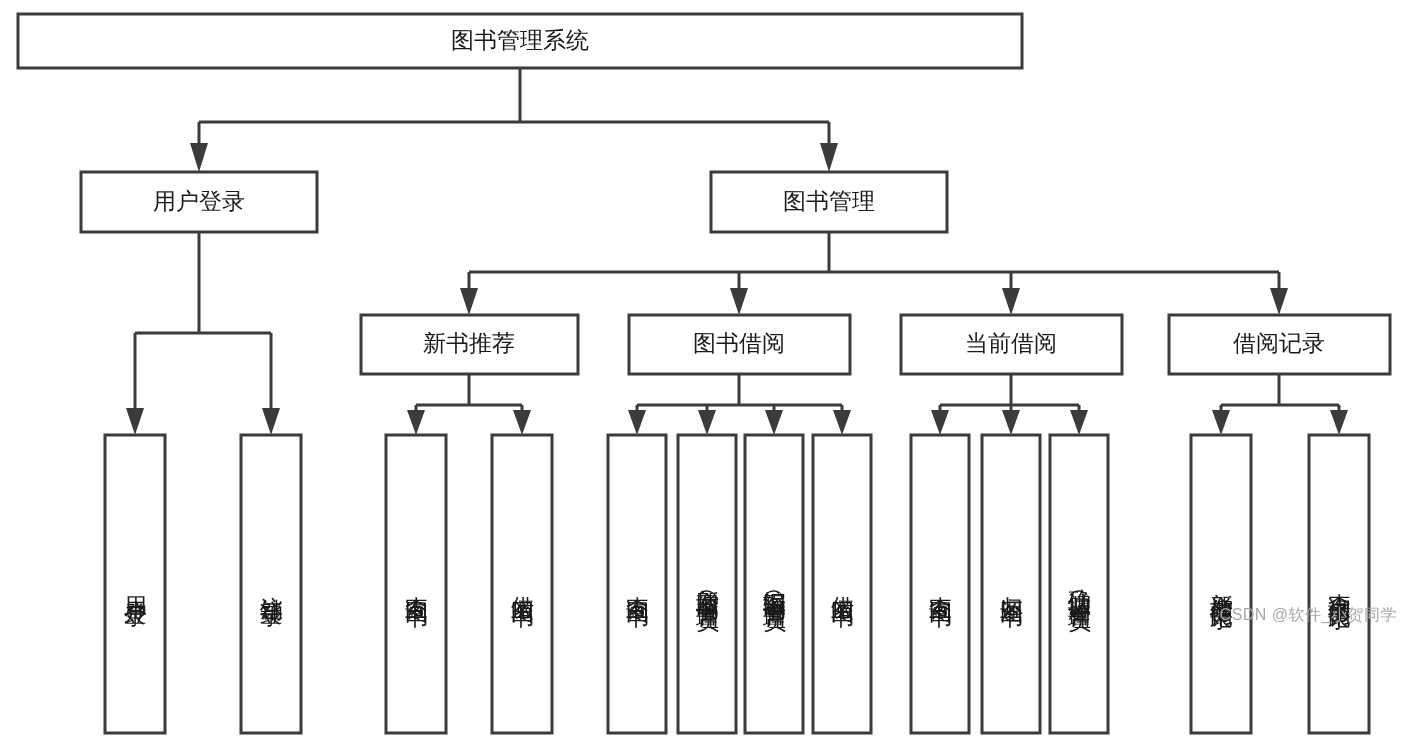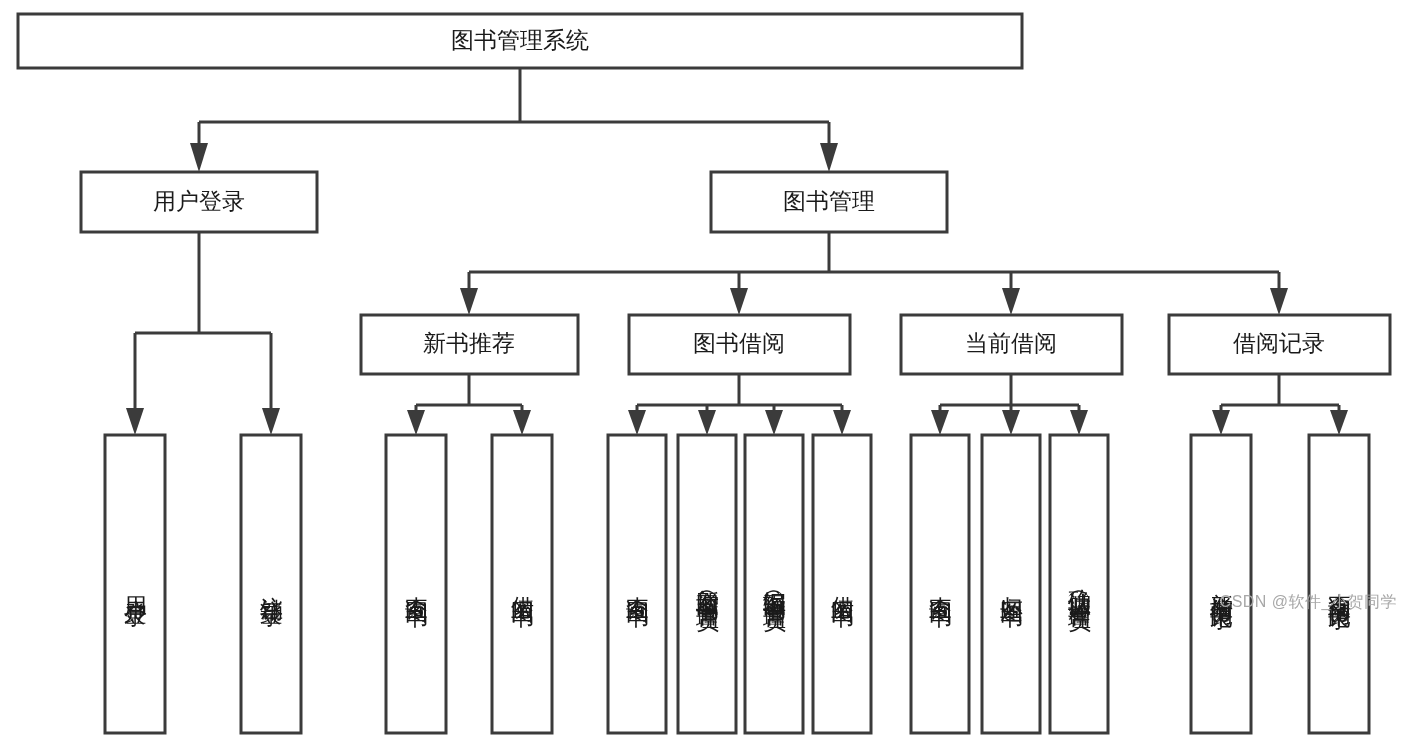--- a/index.html
+++ b/index.html
@@ -58,21 +58,21 @@
     font-size: 23px;
     line-height: 1.12;
     letter-spacing: 3px;
     color: #1a1a1a;
     white-space: nowrap;
     pointer-events: none;
   }
   .watermark {
     position: absolute;
     right: 8px;
-    bottom: 17px;
+    bottom: 4px;
     font-family: "Liberation Sans", "DejaVu Sans", sans-serif;
     font-size: 16px;
     color: #a8a8a8;
     letter-spacing: 0.5px;
     white-space: nowrap;
   }
 </style>
 </head>
 <body>
 

